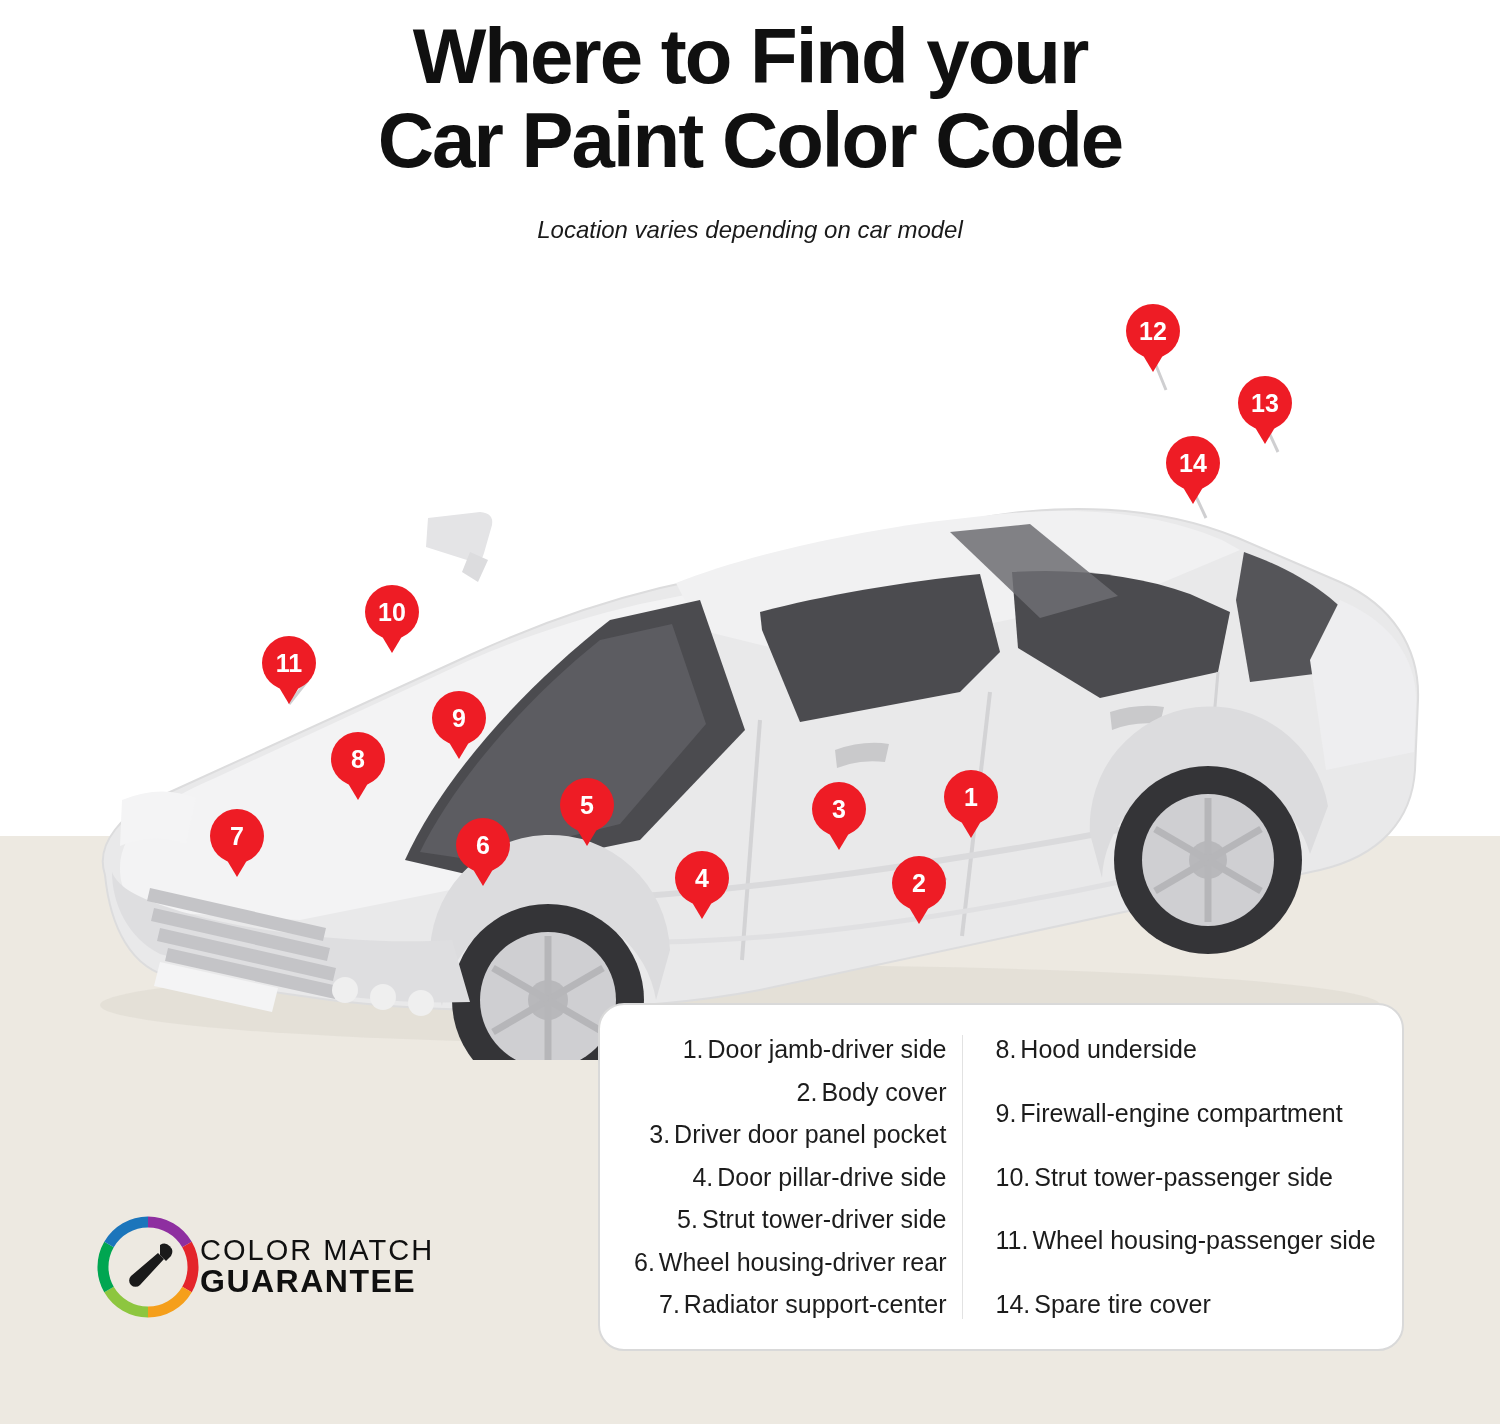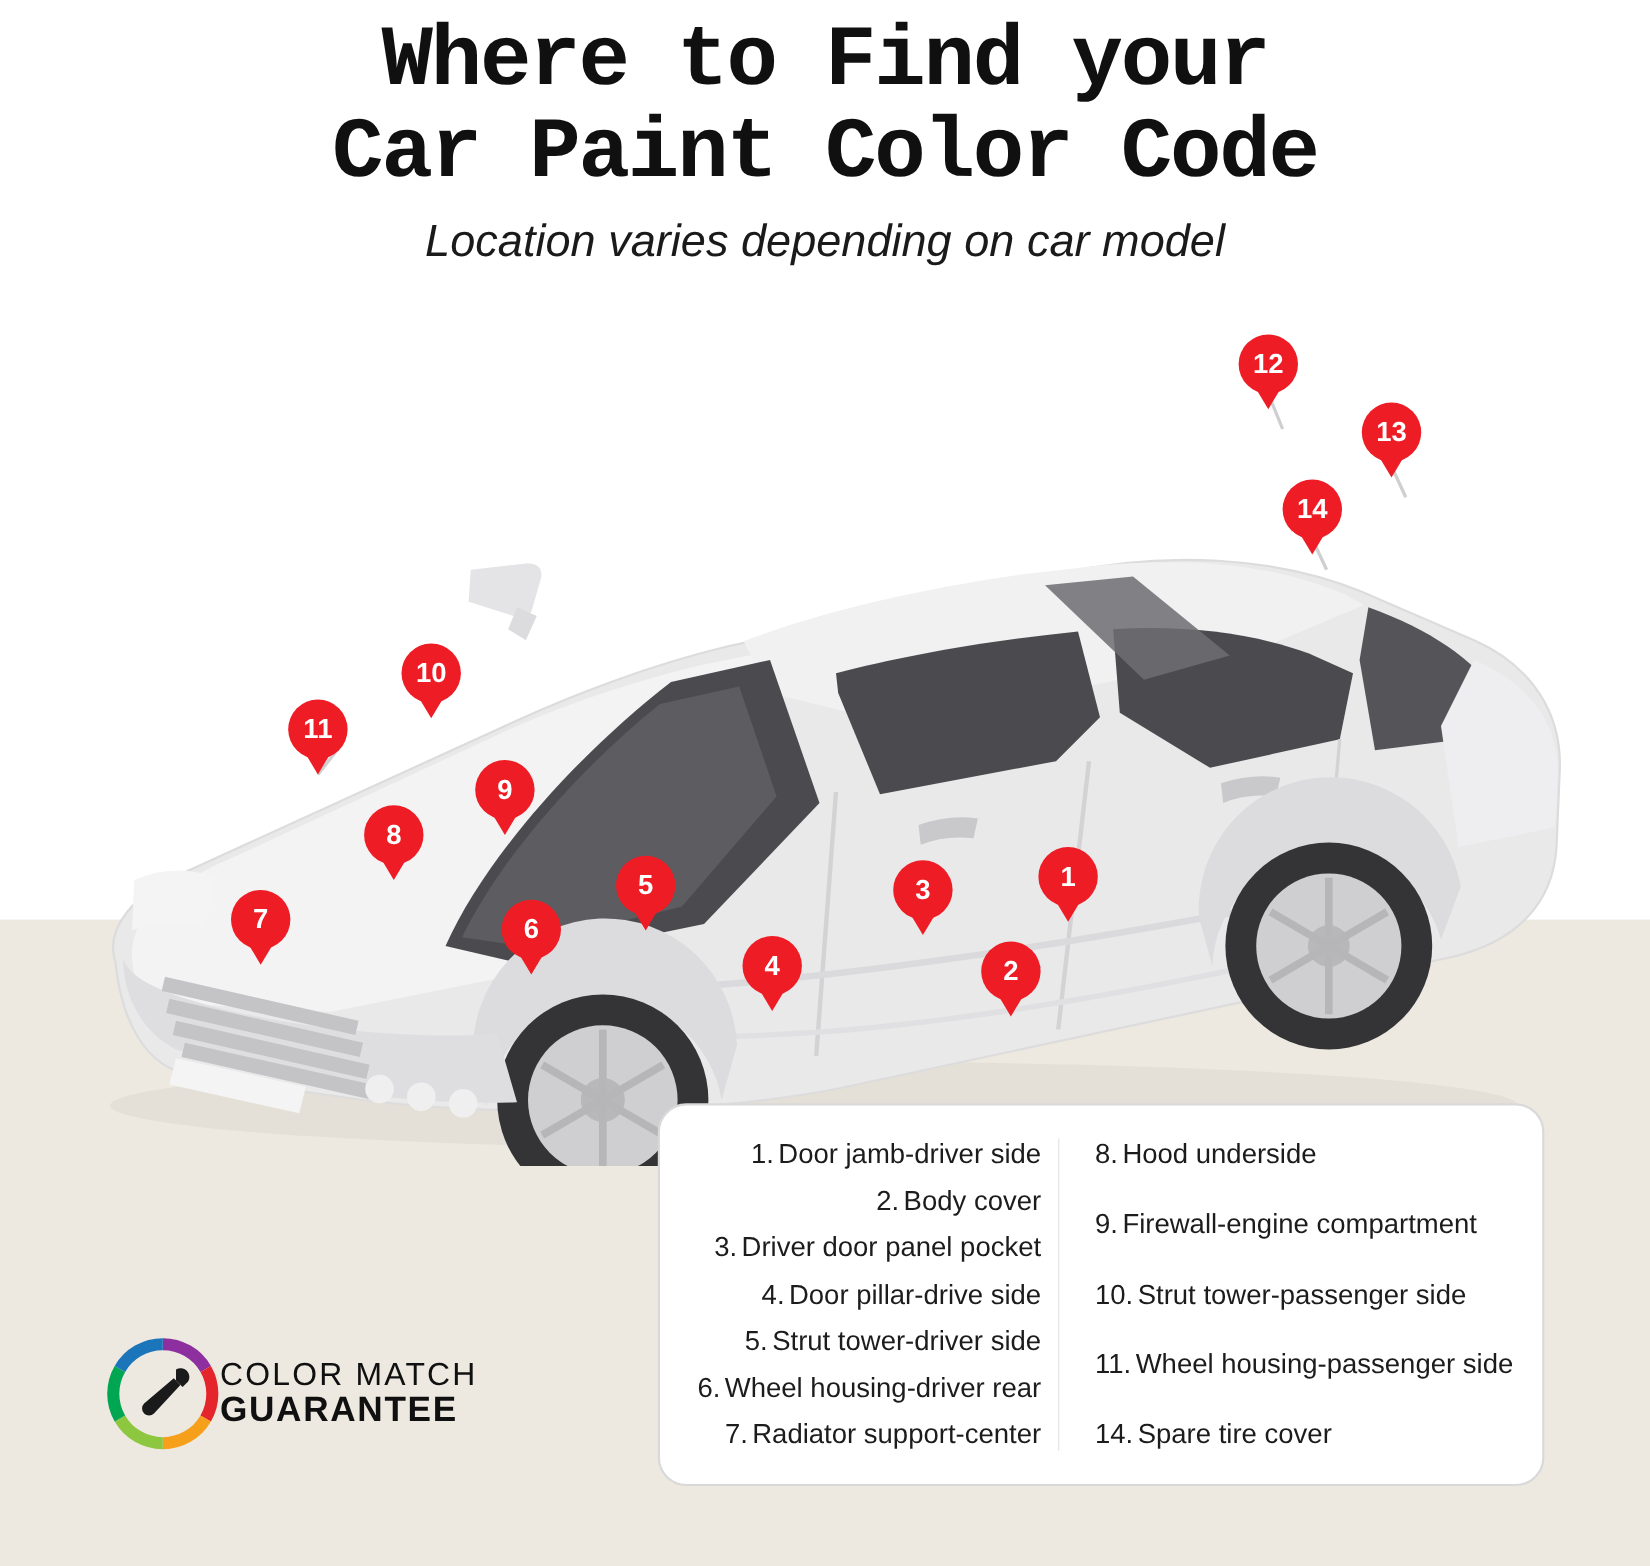--- a/index.html
+++ b/index.html
@@ -16,27 +16,26 @@
     text-align:center;
   }
   .title{
     font-size:78px;
     font-weight:bold;
     letter-spacing:-2px;
     line-height:1.08;
     color:#101010;
     margin:14px 0 0 0;
     padding:0 120px;
-    font-family:Liberation Mono, monospace;
   }
   .subtitle{
-    font-size:41px;
+    font-size:24px;
     font-style:italic;
     color:#1a1a1a;
-    margin-top:14px;
+    margin-top:34px;
   }
   
   .ground{
     position:absolute;left:0;top:836px;width:1500px;height:588px;
     background:#ede9e1;
   }
   
   .car-wrap{position:absolute;left:0;top:300px;width:1500px;height:760px;}
   
   .pin{
@@ -239,21 +238,21 @@
   <div class="pin" style="left:812px;top:782px;">3</div>
   <div class="pin" style="left:675px;top:851px;">4</div>
   <div class="pin" style="left:560px;top:778px;">5</div>
   <div class="pin" style="left:456px;top:818px;">6</div>
   <div class="pin" style="left:210px;top:809px;">7</div>
   <div class="pin" style="left:331px;top:732px;">8</div>
   <div class="pin" style="left:432px;top:691px;">9</div>
   <div class="pin" style="left:365px;top:585px;">10</div>
   <div class="pin" style="left:262px;top:636px;">11</div>
   <div class="pin" style="left:1126px;top:304px;">12</div>
-  <div class="pin" style="left:1238px;top:366px;">13</div>
+  <div class="pin" style="left:1238px;top:376px;">13</div>
   <div class="pin" style="left:1166px;top:436px;">14</div>
 </div>
 
 <div class="legend">
   <div class="legend-cols">
     <div class="legend-col left">
       <div class="legend-item">
         <span class="num">1.</span>
         <span>Door jamb-driver side</span>
       </div>

